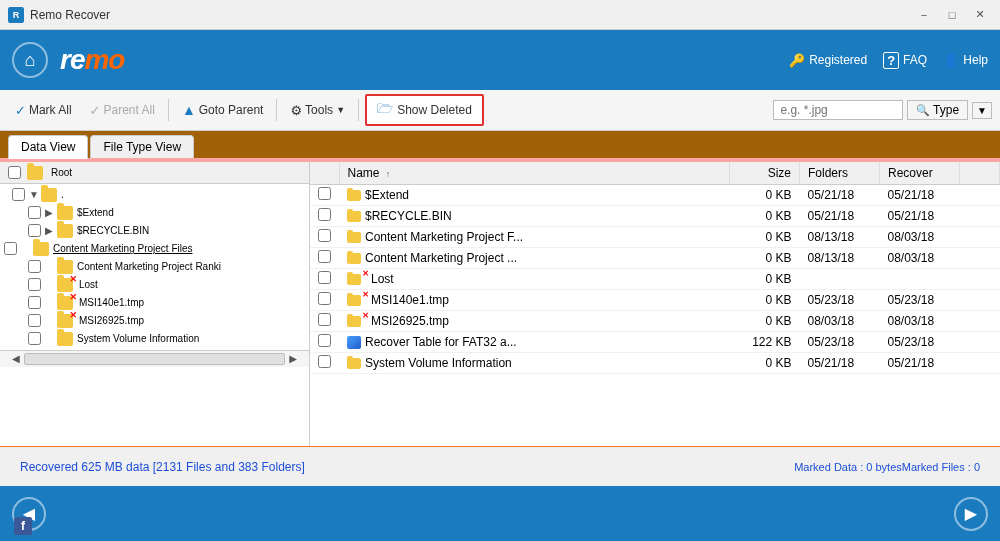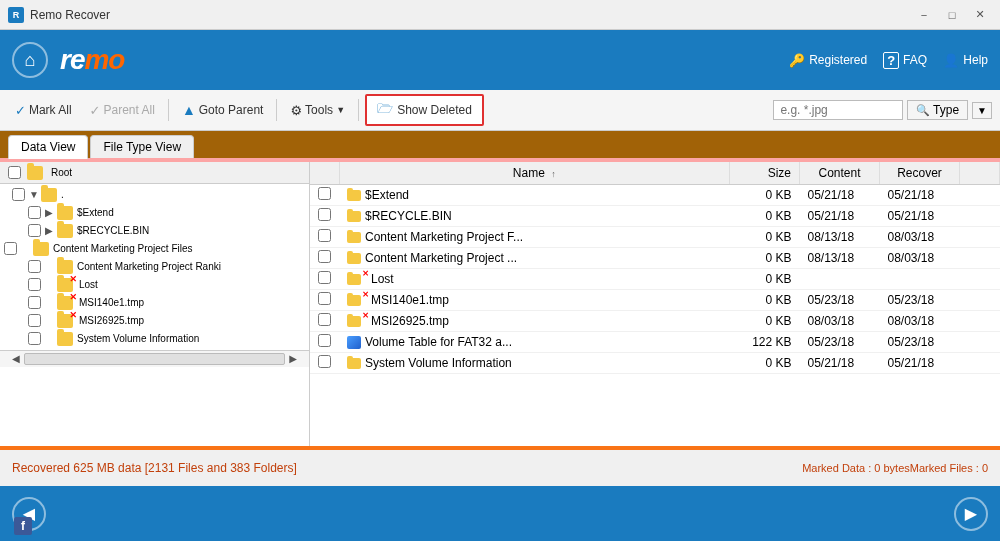--- a/index.html
+++ b/index.html
@@ -297,21 +297,21 @@
 
     .file-table {
       width: 100%;
       border-collapse: collapse;
     }
     .file-table th {
       background: #f0f0f0;
       border-bottom: 1px solid #ccc;
       border-right: 1px solid #ddd;
       padding: 4px 8px;
-      text-align: center;
+      text-align: left;
       font-weight: normal;
       font-size: 12px;
       position: sticky;
       top: 0;
       cursor: pointer;
     }
     .file-table td {
       padding: 2px 8px;
       border-bottom: 1px solid #f0f0f0;
       font-size: 12px;
@@ -320,26 +320,26 @@
     .file-table .col-name { min-width: 200px; }
     .file-table .col-size { width: 70px; text-align: right; }
     .file-table .col-modified { width: 80px; }
     .file-table .col-created { width: 80px; }
     .file-table .col-extra { width: 40px; }
     .sort-arrow { font-size: 9px; margin-left: 3px; color: #666; }
 
     
     .statusbar {
       background: #f0f0f0;
-      border-top: 4px solid #f97316;
-      padding: 4px 12px;
-      display: flex;
-      align-items: center;
-      font-size: 12px;
-      color: #c2410c;
+      border-top: 1px solid #f97316;
+      padding: 4px 20px;
+      display: flex;
+      align-items: center;
+      font-size: 12px;
+      color: #1d4ed8;
       flex-shrink: 0;
       height: 40px;
     }
     .statusbar-left { flex: 1; }
     .statusbar-right {
       display: flex;
       gap: 40px;
     }
     .statusbar-section {
       display: flex;
@@ -505,21 +505,21 @@
             <span class="item-label">$Extend</span>
           </div>
 
           <div class="tree-item" style="padding-left: 28px;">
             <input type="checkbox" style="">
             <span class="tree-arrow">▶</span>
             <span class="folder-icon"></span>
             <span class="item-label">$RECYCLE.BIN</span>
           </div>
 
-          <div class="tree-item" style="">
+          <div class="tree-item" style=" text-decoration: underline;">
             <input type="checkbox" style="">
             <span class="tree-arrow"> </span>
             <span class="folder-icon"></span>
             <span class="item-label">Content Marketing Project Files</span>
           </div>
 
           <div class="tree-item" style="padding-left: 28px;">
             <input type="checkbox" style="">
             <span class="tree-arrow"> </span>
             <span class="folder-icon"></span>
@@ -578,21 +578,21 @@
             <tr>
               <th class="col-check"></th>
               <th class="col-name">
                 <span>Name</span>
                 <span class="sort-arrow">↑</span>
               </th>
               <th class="col-size">
                 <span>Size</span>
               </th>
               <th class="col-modified">
-                <span>Content</span>
+                <span>Folders</span>
               </th>
               <th class="col-created">
                 <span>Recover</span>
               </th>
               <th class="col-extra"></th>
             </tr>
           </thead>
           <tbody id="file-tbody">
           <tr>
                 <td class="col-check"><input type="checkbox" style=""></td>
@@ -645,21 +645,21 @@
               <tr>
                 <td class="col-check"><input type="checkbox" style=""></td>
                 <td class="col-name"><span style="display:inline-block;width:14px;height:11px;background:#f5c842;border-radius:0 2px 2px 2px;position:relative;margin-right:10px;vertical-align:middle;"><span style="position:absolute;top:-2px;left:0;width:6px;height:2px;background:#f5c842;border-radius:2px 2px 0 0;"></span><span style="position:absolute;top:-5px;right:-8px;color:red;font-size:8px;font-weight:bold;">✕</span></span><span>MSI26925.tmp</span></td>
                 <td class="col-size">0 KB</td>
                 <td class="col-modified">08/03/18</td>
                 <td class="col-created">08/03/18</td>
                 <td class="col-extra"></td>
               </tr>
               <tr>
                 <td class="col-check"><input type="checkbox" style=""></td>
-                <td class="col-name"><span style="display:inline-block;width:14px;height:13px;background:linear-gradient(135deg,#4a9eff,#2060cc);border-radius:2px;margin-right:4px;vertical-align:middle;"></span><span>Volume Table for FAT32 a...</span></td>
+                <td class="col-name"><span style="display:inline-block;width:14px;height:13px;background:linear-gradient(135deg,#4a9eff,#2060cc);border-radius:2px;margin-right:4px;vertical-align:middle;"></span><span>Recover Table for FAT32 a...</span></td>
                 <td class="col-size">122 KB</td>
                 <td class="col-modified">05/23/18</td>
                 <td class="col-created">05/23/18</td>
                 <td class="col-extra"></td>
               </tr>
               <tr>
                 <td class="col-check"><input type="checkbox" style=""></td>
                 <td class="col-name"><span style="display:inline-block;width:14px;height:11px;background:#f5c842;border-radius:0 2px 2px 2px;position:relative;margin-right:4px;vertical-align:middle;"><span style="position:absolute;top:-2px;left:0;width:6px;height:2px;background:#f5c842;border-radius:2px 2px 0 0;"></span></span><span>System Volume Information</span></td>
                 <td class="col-size">0 KB</td>
                 <td class="col-modified">05/21/18</td>

